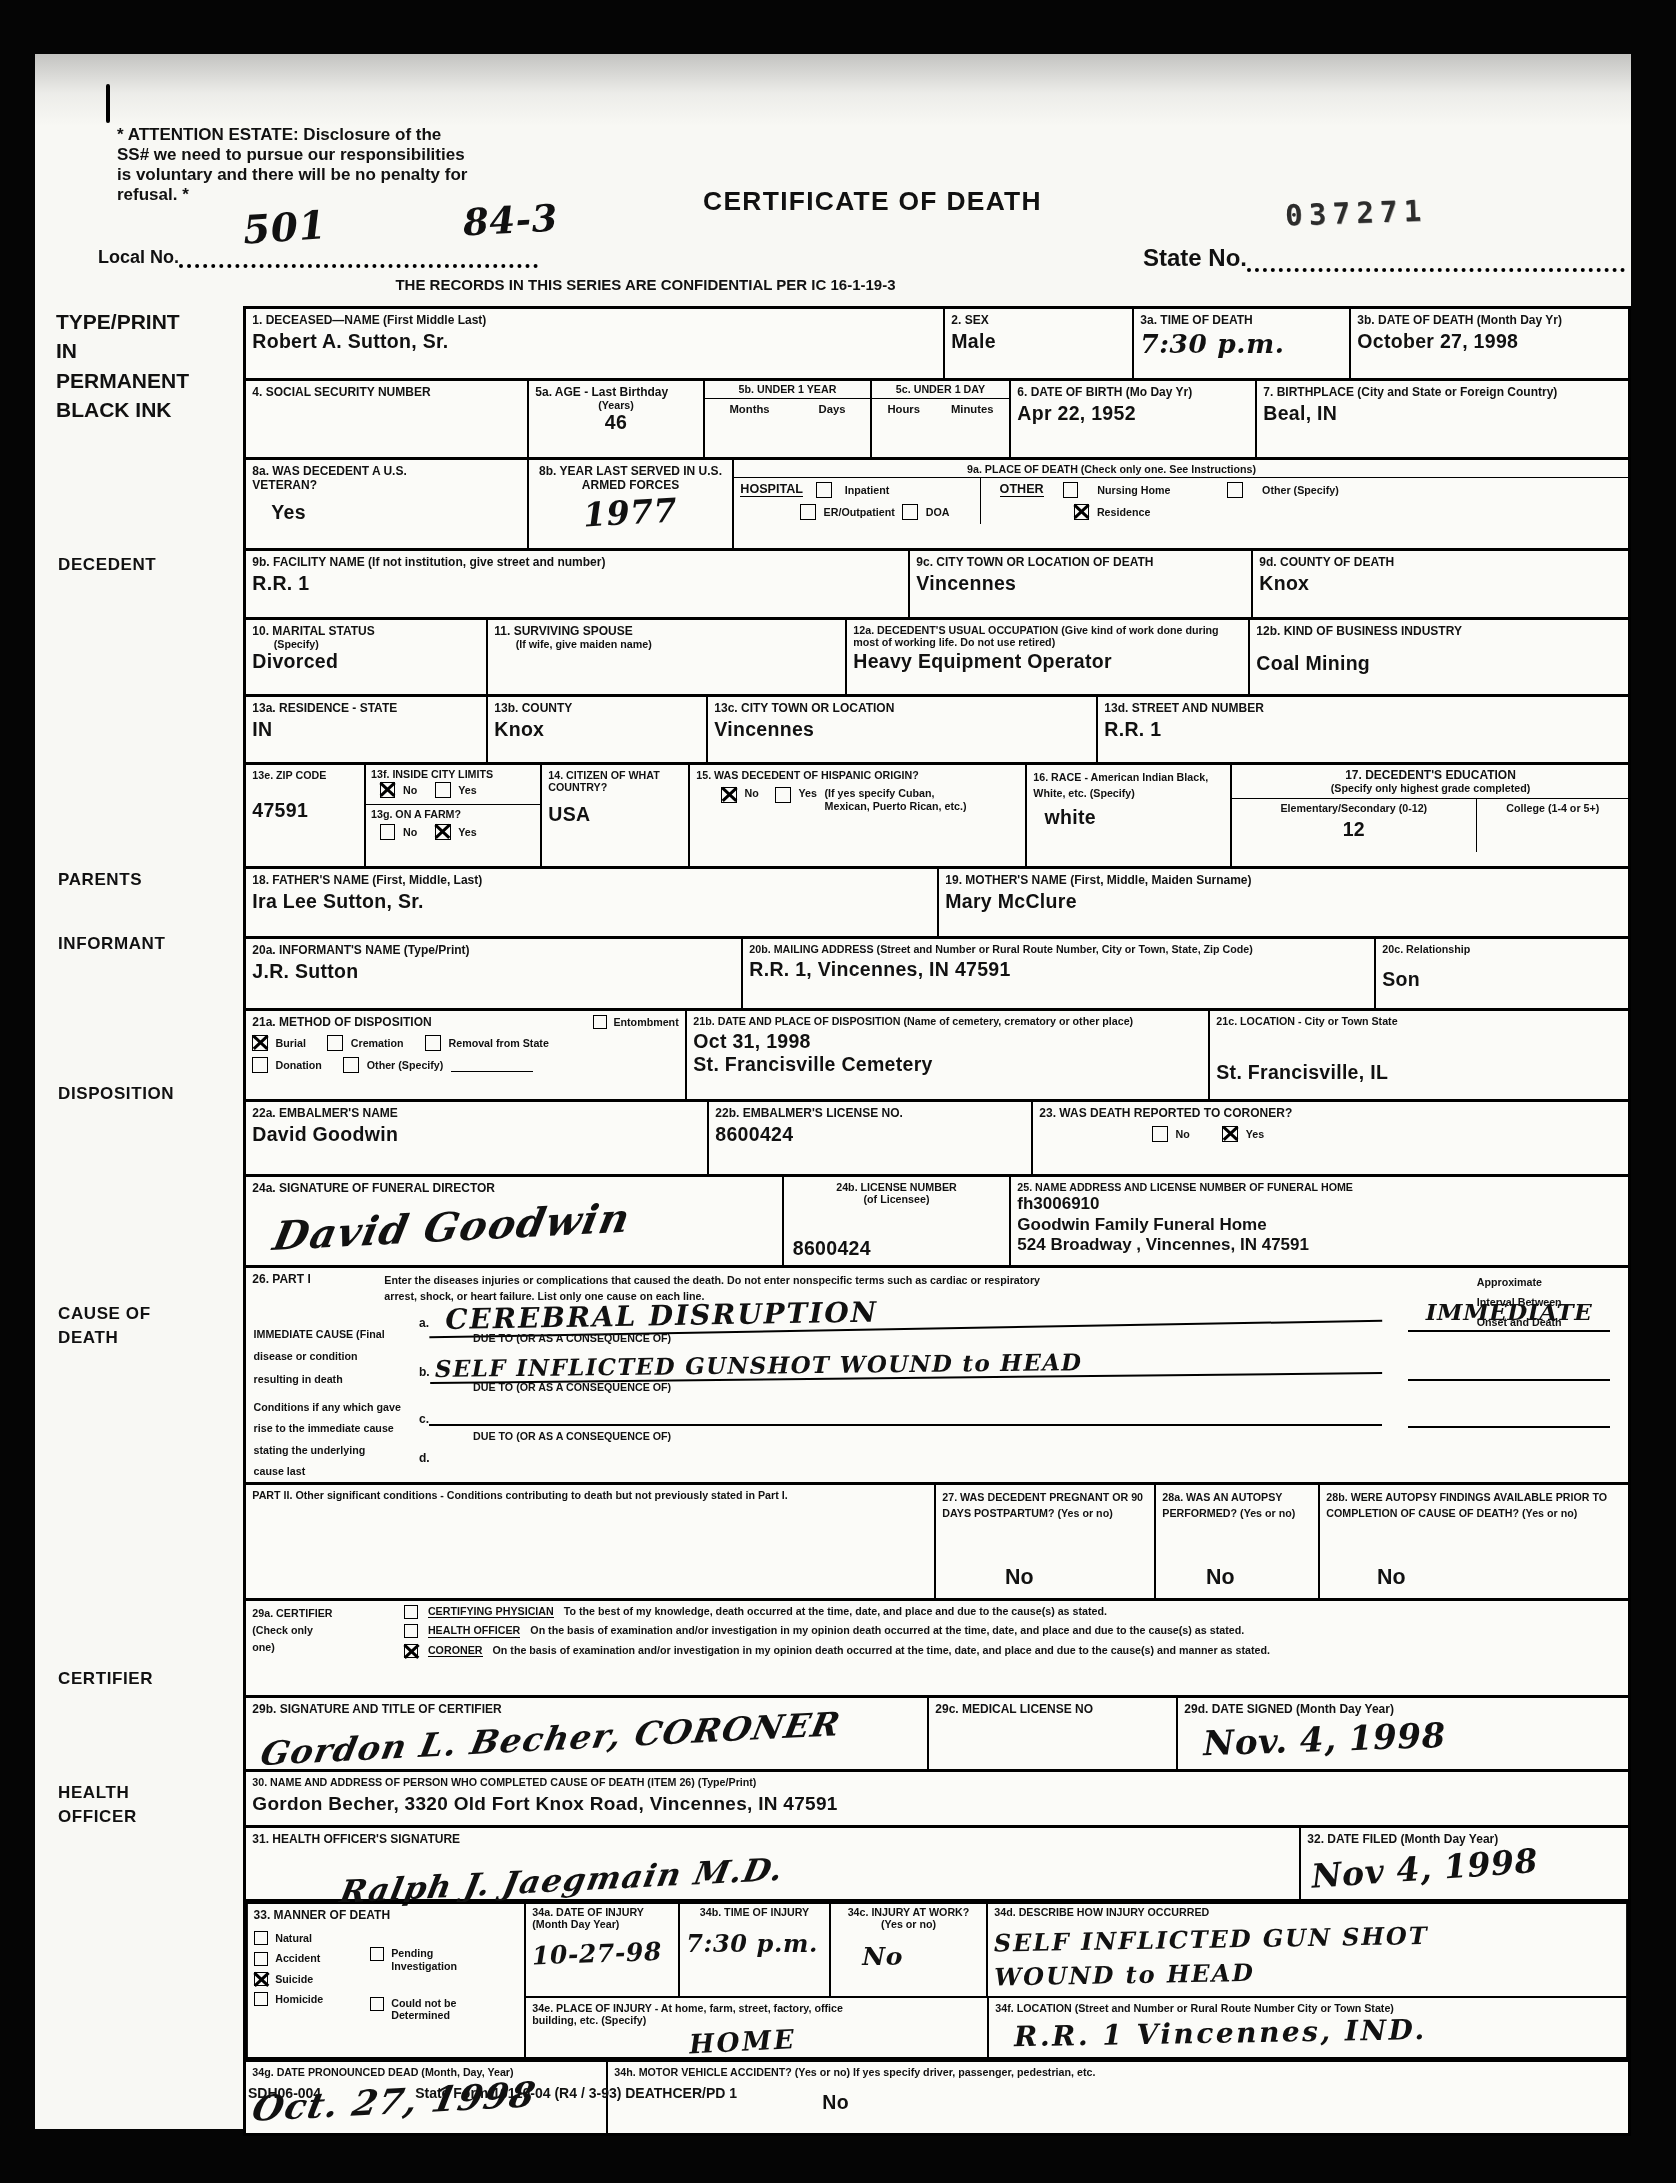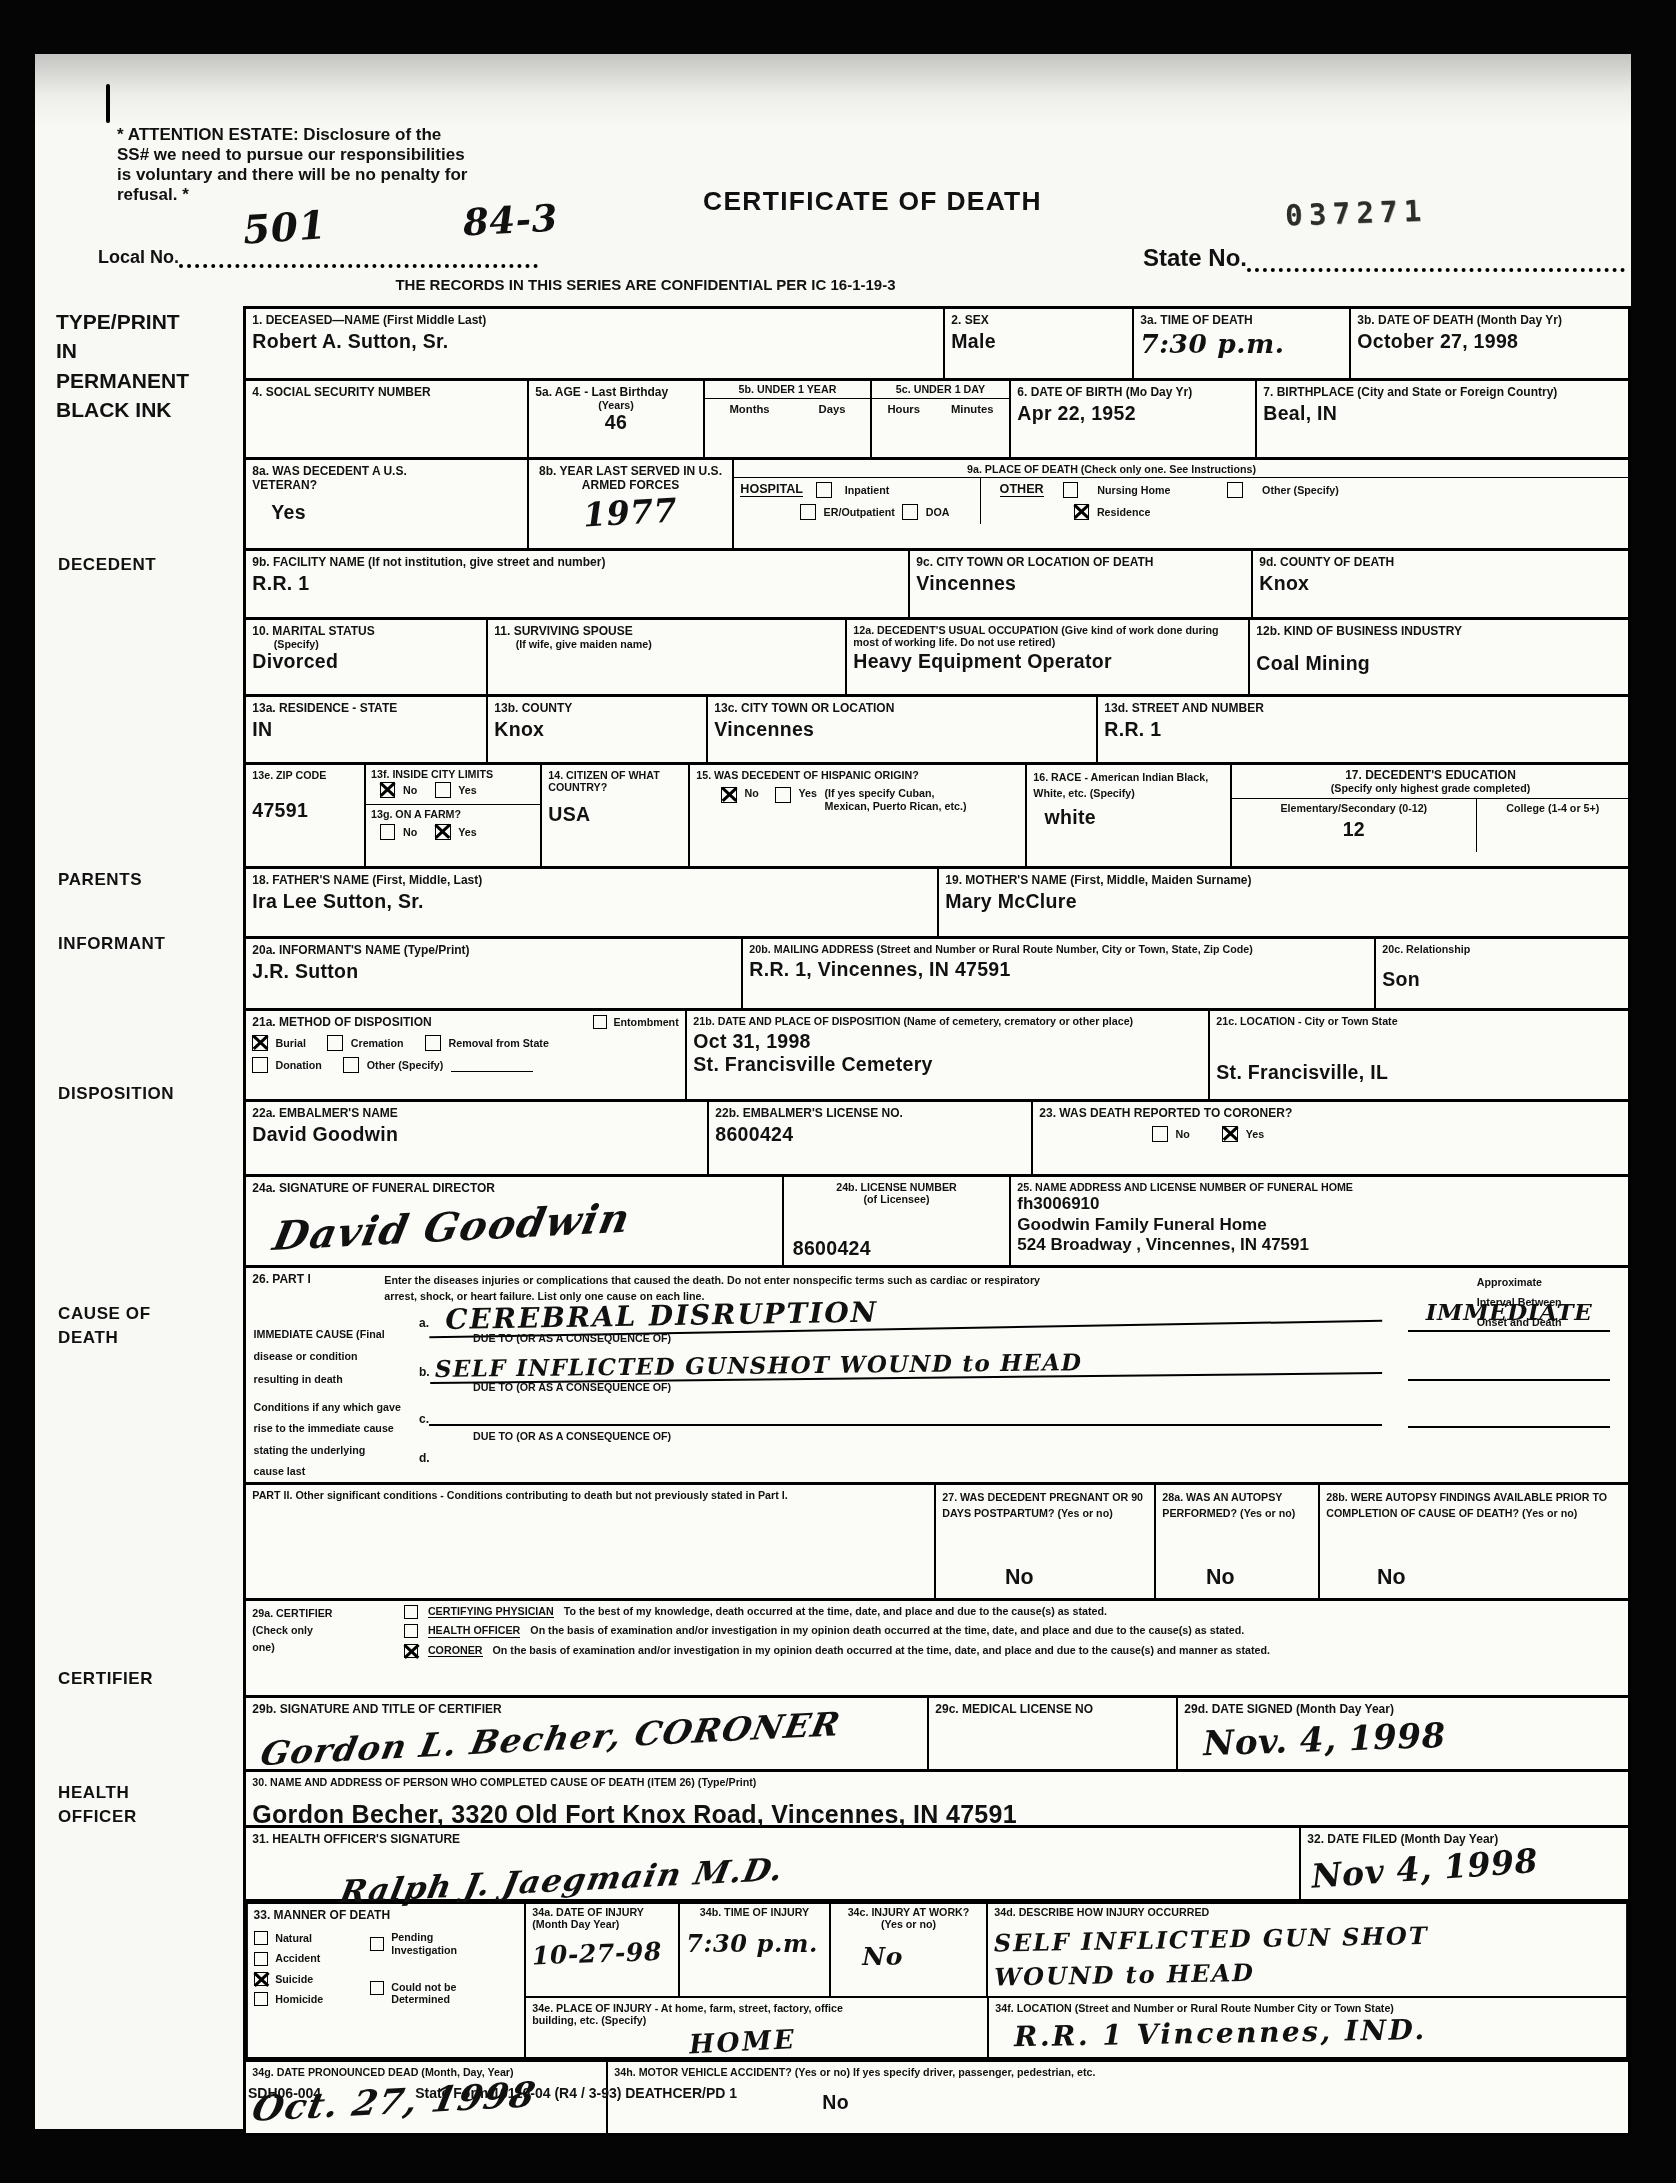--- a/index.html
+++ b/index.html
@@ -510,21 +510,21 @@
       </div>
       <div class="c" style="width:450px">
         <div class="lb">29d.  DATE SIGNED (Month Day Year)</div>
         <div class="hw" style="font-size:34px;margin-left:19px;transform:rotate(-2deg)">Nov. 4, 1998</div>
       </div>
     </div>
 
     <div class="r" style="height:53px">
       <div class="c" style="width:1382px">
         <div class="lbs">30.  NAME AND ADDRESS OF PERSON WHO COMPLETED CAUSE OF DEATH (ITEM 26) (Type/Print)</div>
-        <div class="vl" style="margin-top:12px;font-size:25px">Gordon Becher,    3320 Old Fort Knox Road,    Vincennes, IN 47591</div>
+        <div class="vl" style="margin-top:5px;font-size:19px">Gordon Becher,    3320 Old Fort Knox Road,    Vincennes, IN 47591</div>
       </div>
     </div>
 
     <div class="r" style="height:71px">
       <div class="c" style="width:1055px">
         <div class="lb">31.  HEALTH OFFICER'S SIGNATURE</div>
         <div class="sig" style="font-size:31.5px;margin:2.5px 0 0 94px">Ralph J. Jaegmain  M.D.</div>
       </div>
       <div class="c" style="width:327px">
         <div class="lb">32.  DATE FILED (Month Day Year)</div>
@@ -548,21 +548,21 @@
             <div class="optrow">
                 <span class="cb checked" style="width:14px;height:14px"></span>
                 <span class="lbs">Suicide</span>
               </div>
             <div class="optrow">
                 <span class="cb" style="width:14px;height:14px"></span>
                 <span class="lbs">Homicide</span>
               </div>
           </div>
           <div style="flex:1">
-            <div class="optrow" style="margin-top:0;align-items:center">
+            <div class="optrow" style="margin-top:16px;align-items:flex-start">
                 <span class="cb" style="width:14px;height:14px"></span>
                 <span class="lbs" style="width:76px">Pending Investigation</span>
               </div>
             <div class="optrow" style="margin-top:25px;align-items:flex-start">
                 <span class="cb" style="width:14px;height:14px"></span>
                 <span class="lbs" style="width:76px">Could not be Determined</span>
               </div>
           </div>
         </div>
       </div>

